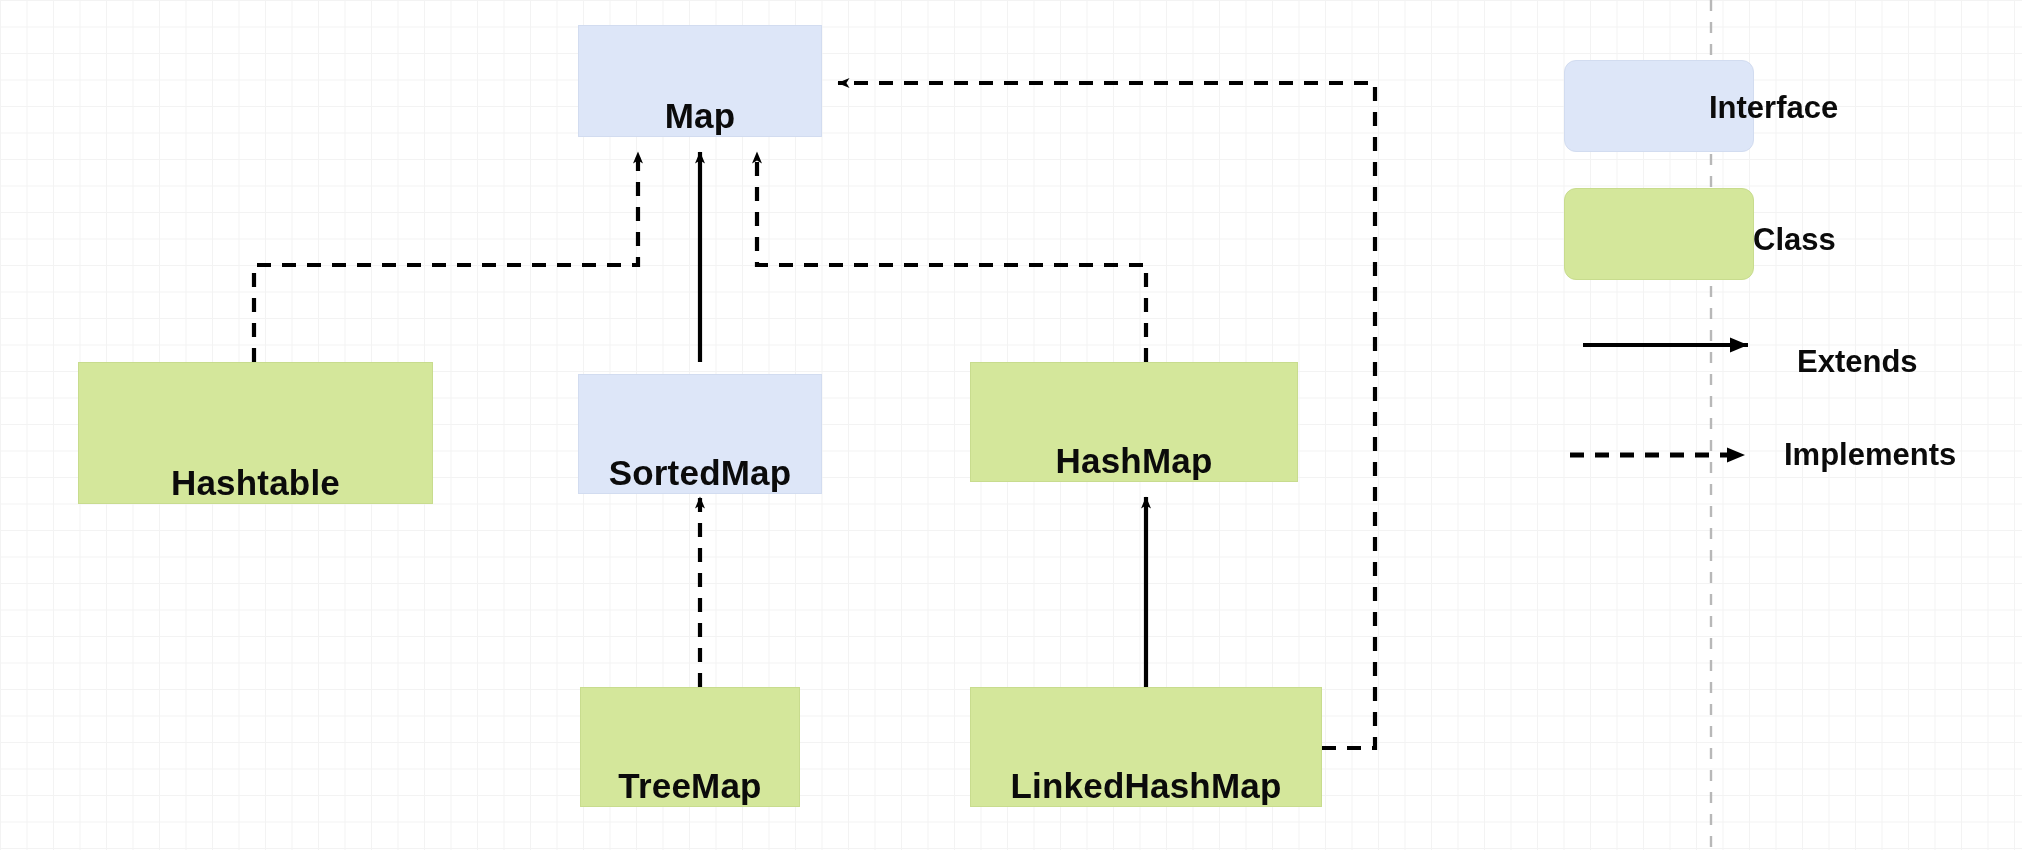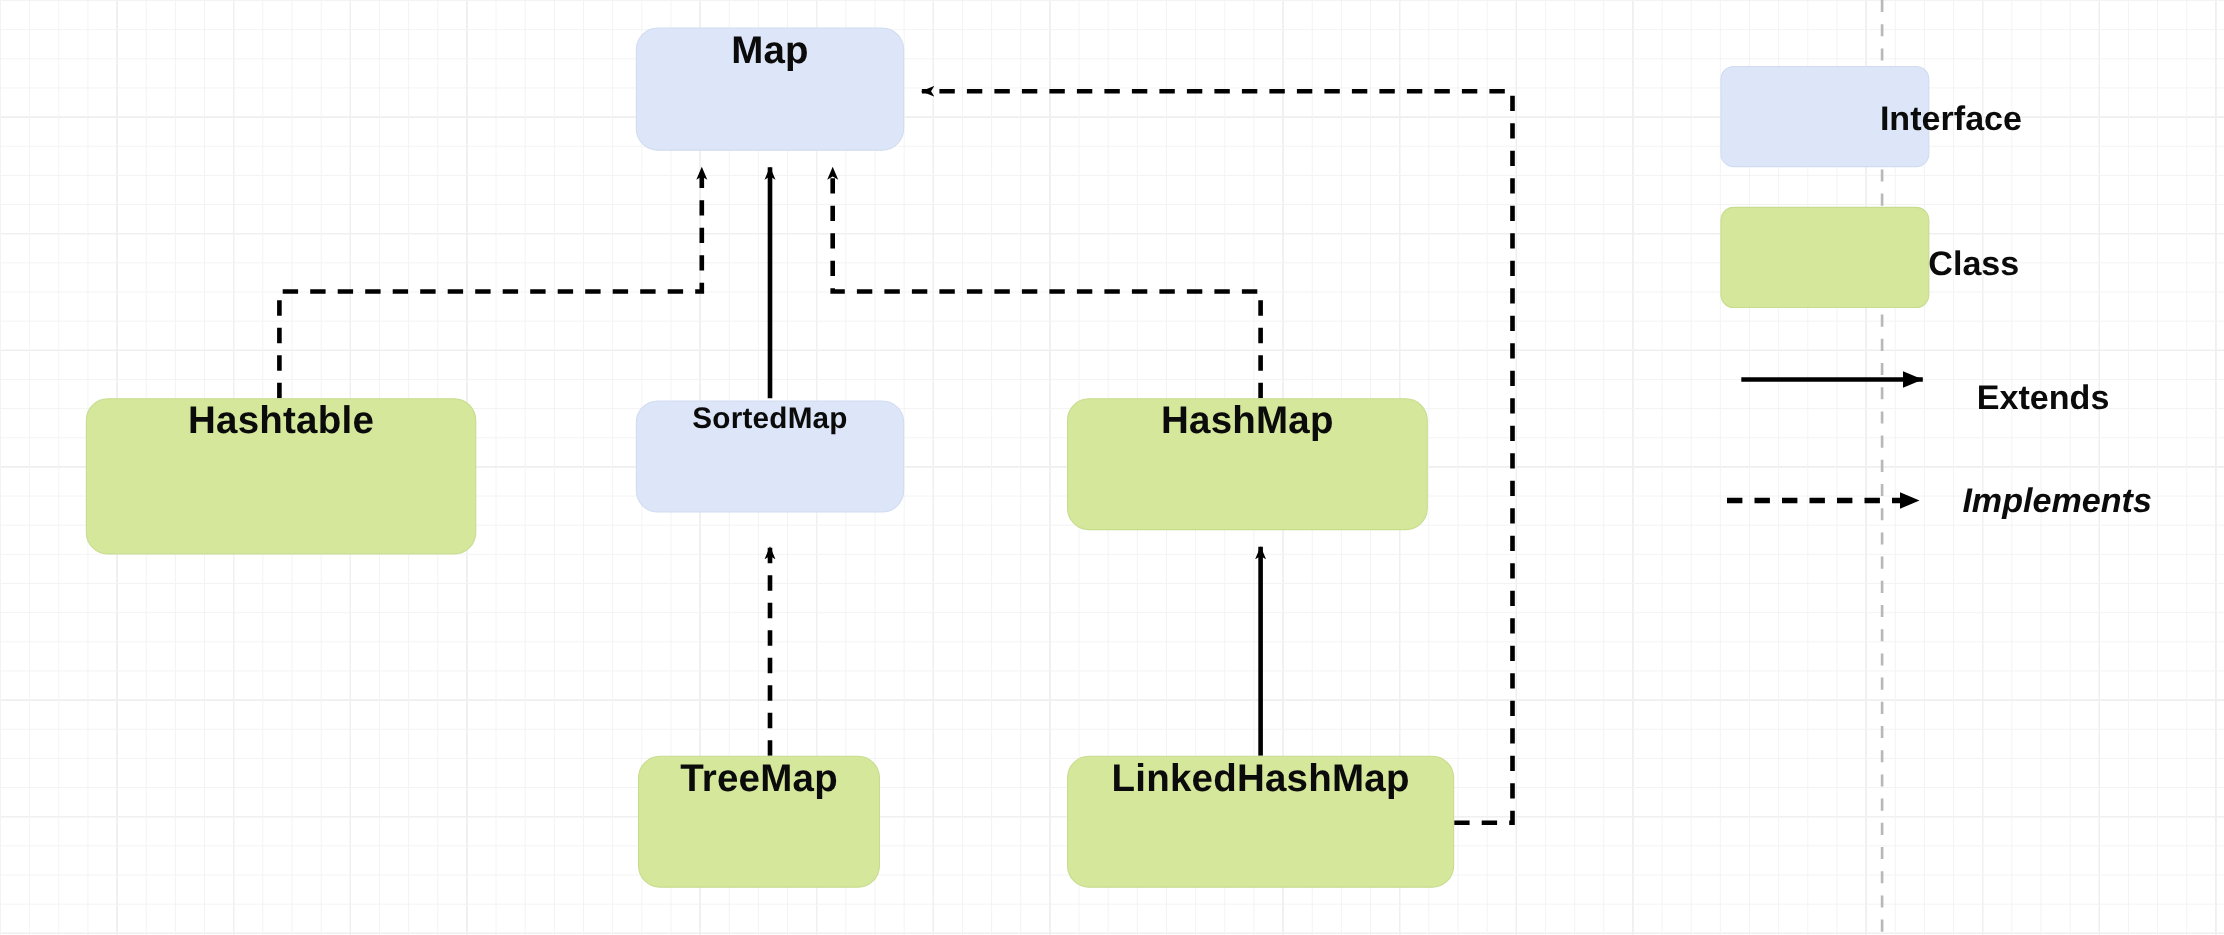--- a/index.html
+++ b/index.html
@@ -21,47 +21,47 @@
     background-size:
       26.5px 26.5px,
       26.5px 26.5px,
       106px 106px,
       106px 106px;
     background-position: 0 -1px, -1px 0, 0 -1px, -1px 0;
   }
   #edges{position:absolute;left:0;top:0;width:2022px;height:850px;pointer-events:none;}
   .node{
     position:absolute;
-    border-radius:20px;
-    display:flex;align-items:flex-start;justify-content:center;
+    border-radius:0;
+    display:flex;align-items:flex-end;justify-content:center;
     font-weight:bold;
     color:#0b0b0b;
     letter-spacing:0.2px;
     box-sizing:border-box;
   }
   .iface{background:#dde6f8;border:1px solid #d2dcf0;}
   .cls{background:#d4e79b;border:1px solid #c8dc8e;}
   .n-map{left:578px;top:25px;width:244px;height:112px;font-size:35px;}
-  .n-sortedmap{left:578px;top:364px;width:244px;height:102px;font-size:27px;}
+  .n-sortedmap{left:578px;top:374px;width:244px;height:120px;font-size:35px;}
   .n-hashtable{left:78px;top:362px;width:355px;height:142px;font-size:35px;}
   .n-hashmap{left:970px;top:362px;width:328px;height:120px;font-size:35px;}
   .n-treemap{left:580px;top:687px;width:220px;height:120px;font-size:35px;}
   .n-linkedhashmap{left:970px;top:687px;width:352px;height:120px;font-size:35px;}
   .legend-sw{position:absolute;width:190px;height:92px;border-radius:12px;box-sizing:border-box;}
   .legend-sw.iface{left:1564px;top:60px;}
   .legend-sw.cls{left:1564px;top:188px;}
   .legend-label{
     position:absolute;
     font-size:31px;font-weight:bold;color:#0b0b0b;
     white-space:nowrap;
   }
   .ll-interface{left:1709px;top:90px;}
   .ll-class{left:1753px;top:222px;}
   .ll-extends{left:1797px;top:344px;}
-  .ll-implements{left:1784px;top:437px;font-style:italic;}
+  .ll-implements{left:1784px;top:437px;}
 </style>
 </head>
 <body>
 
 <div id="canvas">
 
   <svg id="edges" width="2022" height="850" viewBox="0 0 2022 850">
     <defs>
       <marker id="arrow" markerWidth="14" markerHeight="14" refX="11.5" refY="5.2" orient="auto" markerUnits="userSpaceOnUse">
         <path d="M0,0.2 L12,5.2 L0,10.2 L3.1,5.2 Z" fill="#000000"></path>

